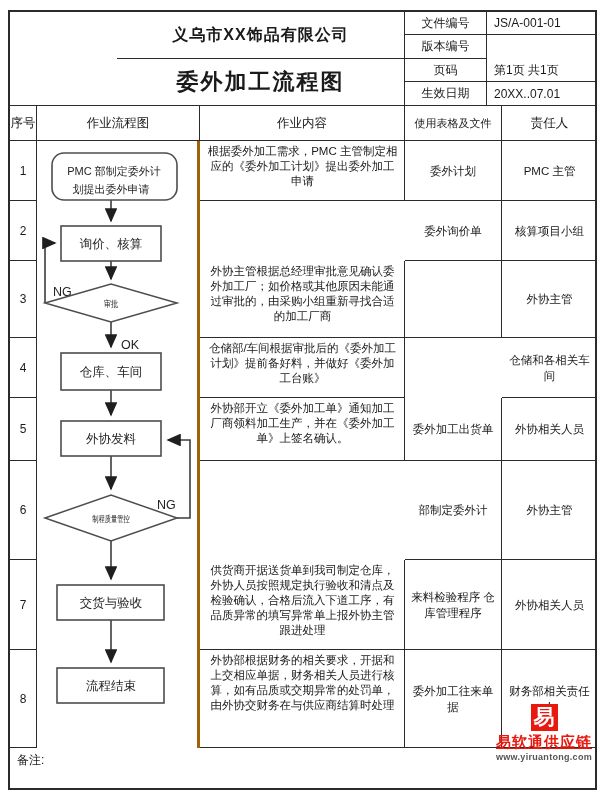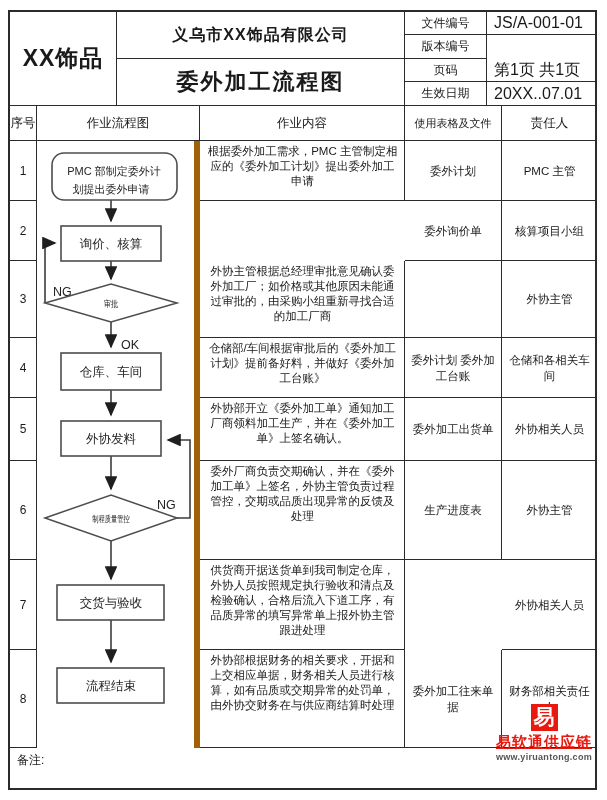--- a/index.html
+++ b/index.html
@@ -14,30 +14,30 @@
 
   
   .hdr{display:grid;grid-template-columns:107px 288px 82px 108px;grid-template-rows:23px 24px 23px 23px;height:93px;border-bottom:1px solid #2b2b2b;}
   .hdr > div{box-sizing:border-box;}
   .cell-br{border-right:1px solid #2b2b2b;}
   .cell-bb{border-bottom:1px solid #2b2b2b;}
   .logo-cell{grid-column:1;grid-row:1/span 4;display:flex;align-items:center;justify-content:center;font-size:23px;font-weight:600;letter-spacing:1px;}
   .company-cell{grid-column:2;grid-row:1/span 2;display:flex;align-items:center;justify-content:center;font-size:16px;font-weight:700;letter-spacing:1px;}
   .title-cell{grid-column:2;grid-row:3/span 2;display:flex;align-items:center;justify-content:center;font-size:22px;font-weight:700;letter-spacing:2px;}
   .info-label{display:flex;align-items:center;justify-content:center;font-size:12px;}
-  .info-value{display:flex;align-items:center;padding-left:7px;font-size:16px;}
+  .info-value{display:flex;align-items:center;padding-left:7px;font-size:12px;}
 
   
   .tbl{display:grid;grid-template-columns:27px 163px 205px 97px 95px;grid-template-rows:35px 60px 60px 77px 60px 63px 99px 90px 98px;}
   .tbl > div{box-sizing:border-box;text-align:center;}
   .th{display:flex;align-items:center;justify-content:center;text-align:center;font-size:12.5px;border-right:1px solid #2b2b2b;border-bottom:1px solid #2b2b2b;line-height:14px;}
   .th.last{border-right:none;}
   .th-forms{font-size:11px;}
   .c-seq{grid-column:1;display:flex;align-items:center;justify-content:center;font-size:12px;border-right:1px solid #2b2b2b;border-bottom:1px solid #2b2b2b;}
-  .c-flow{grid-column:2;grid-row:2/span 8;border-right:6px solid #a16207;position:relative;}
+  .c-flow{grid-column:2;grid-row:2/span 8;border-right:3px solid #a16207;position:relative;}
   .c-content{grid-column:3;padding:3px 5px 2px 6px;font-size:11.5px;line-height:15px;text-align:left;border-right:1px solid #2b2b2b;border-bottom:1px solid #2b2b2b;}
   .c-forms{grid-column:4;display:flex;align-items:center;justify-content:center;text-align:center;font-size:11.5px;line-height:16px;padding:0 4px;border-right:1px solid #2b2b2b;border-bottom:1px solid #2b2b2b;}
   .c-resp{grid-column:5;display:flex;align-items:center;justify-content:center;text-align:center;font-size:11.5px;line-height:16px;padding:0 5px;border-bottom:1px solid #2b2b2b;}
 
   
   .remark{height:45px;padding:4px 0 0 7px;font-size:12px;box-sizing:border-box;}
 
   
   .watermark{position:absolute;left:494px;top:704px;width:100px;text-align:center;pointer-events:none;}
   .wm-logo{display:inline-block;width:27px;height:27px;background:#e8190f;color:#fff;font-size:21px;line-height:27px;font-weight:700;font-family:"Liberation Serif","DejaVu Serif",serif;}
@@ -47,21 +47,20 @@
   
   .fc-text{fill:#1f1f1f;}
 </style>
 </head>
 <body>
 
 <div class="page">
   <div class="frame">
 
     <div class="hdr">
-      <div class="logo-cell cell-br">XX饰品</div>
       <div class="company-cell cell-br cell-bb">义乌市XX饰品有限公司</div>
       <div class="title-cell cell-br">委外加工流程图</div>
 
       <div class="info-label cell-br cell-bb" style="grid-column:3;grid-row:1">文件编号</div>
       <div class="info-value cell-bb" style="grid-column:4;grid-row:1">JS/A-001-01</div>
       <div class="info-label cell-br cell-bb" style="grid-column:3;grid-row:2">版本编号</div>
       <div class="info-label cell-br cell-bb" style="grid-column:3;grid-row:3">页码</div>
       <div class="info-value cell-bb" style="grid-column:4;grid-row:3">第1页 共1页</div>
       <div class="info-label cell-br" style="grid-column:3;grid-row:4">生效日期</div>
       <div class="info-value" style="grid-column:4;grid-row:4">20XX..07.01</div>
@@ -125,35 +124,34 @@
       <div class="c-forms" style="grid-row:3">委外询价单</div>
       <div class="c-resp" style="grid-row:3">核算项目小组</div>
 
       <div class="c-seq" style="grid-row:4">3</div>
       <div class="c-content" style="grid-row:4">外协主管根据总经理审批意见确认委外加工厂；如价格或其他原因未能通过审批的，由采购小组重新寻找合适的加工厂商</div>
       <div class="c-forms" style="grid-row:4"></div>
       <div class="c-resp" style="grid-row:4">外协主管</div>
 
       <div class="c-seq" style="grid-row:5">4</div>
       <div class="c-content" style="grid-row:5">仓储部/车间根据审批后的《委外加工计划》提前备好料，并做好《委外加工台账》</div>
-      <div class="c-forms" style="grid-row:5">委外计划 委外加工台账</div>
       <div class="c-resp" style="grid-row:5">仓储和各相关车间</div>
 
       <div class="c-seq" style="grid-row:6">5</div>
       <div class="c-content" style="grid-row:6">外协部开立《委外加工单》通知加工厂商领料加工生产，并在《委外加工单》上签名确认。</div>
       <div class="c-forms" style="grid-row:6">委外加工出货单</div>
       <div class="c-resp" style="grid-row:6">外协相关人员</div>
 
       <div class="c-seq" style="grid-row:7">6</div>
-      <div class="c-content" style="grid-row:7">委外厂商负责交期确认，并在《委外加工单》上签名，外协主管负责过程管控，交期或品质出现异常的反馈及处理</div>
-      <div class="c-forms" style="grid-row:7">生产进度表</div>
+      <div class="c-forms" style="grid-row:7">部制定委外计</div>
       <div class="c-resp" style="grid-row:7">外协主管</div>
 
       <div class="c-seq" style="grid-row:8">7</div>
       <div class="c-content" style="grid-row:8">供货商开据送货单到我司制定仓库，外协人员按照规定执行验收和清点及检验确认，合格后流入下道工序，有品质异常的填写异常单上报外协主管跟进处理</div>
+      <div class="c-forms" style="grid-row:8">来料检验程序 仓库管理程序</div>
       <div class="c-resp" style="grid-row:8">外协相关人员</div>
 
       <div class="c-seq" style="grid-row:9">8</div>
       <div class="c-content" style="grid-row:9">外协部根据财务的相关要求，开据和上交相应单据，财务相关人员进行核算，如有品质或交期异常的处罚单，由外协交财务在与供应商结算时处理</div>
       <div class="c-forms" style="grid-row:9">委外加工往来单据</div>
       <div class="c-resp" style="grid-row:9">财务部相关责任人</div>
     </div>
 
     <div class="remark">
       <span>备注:</span>

